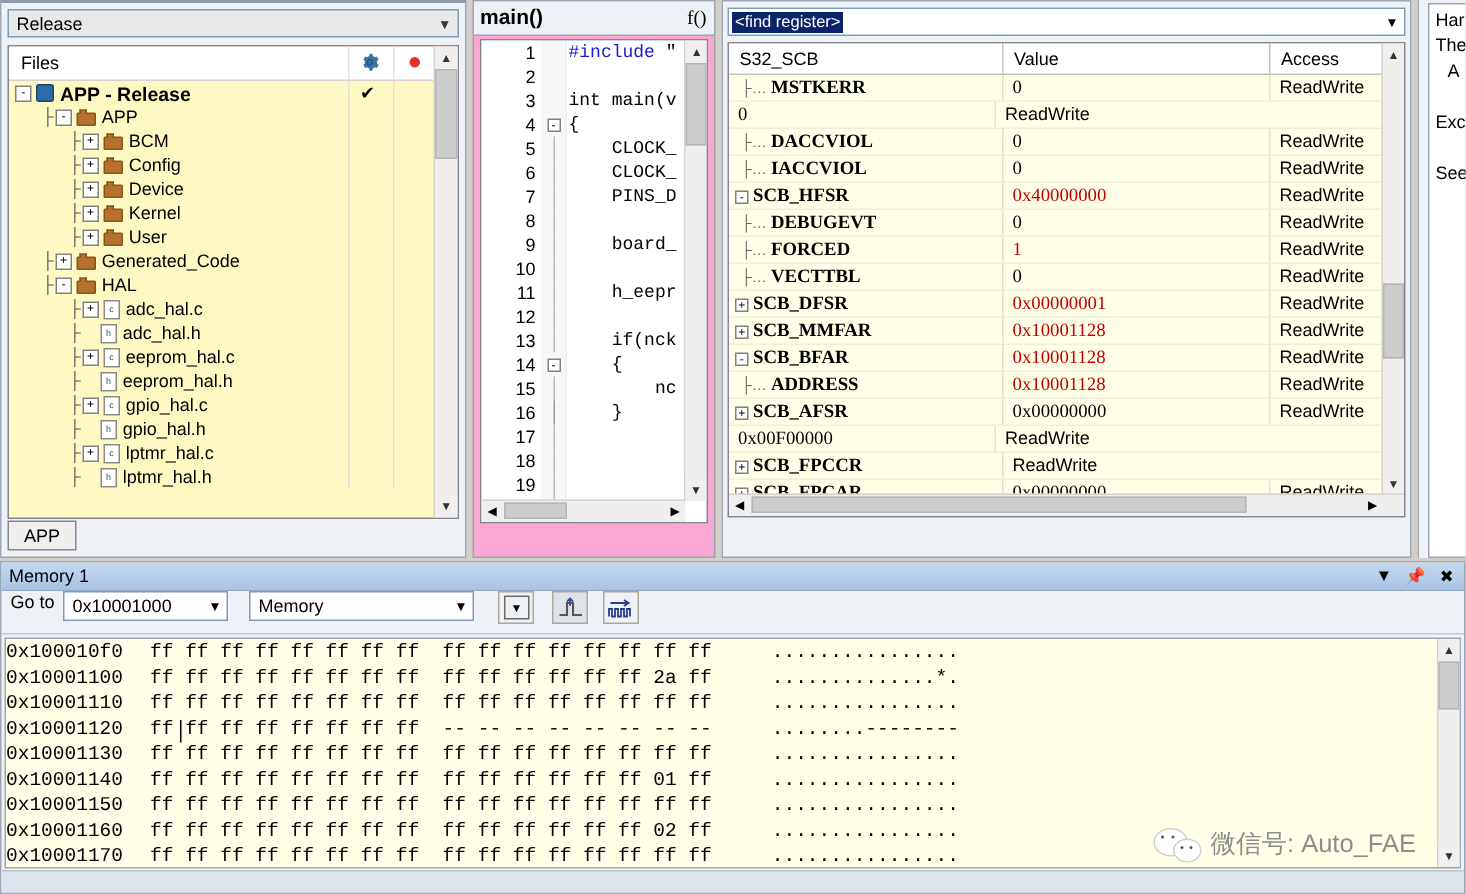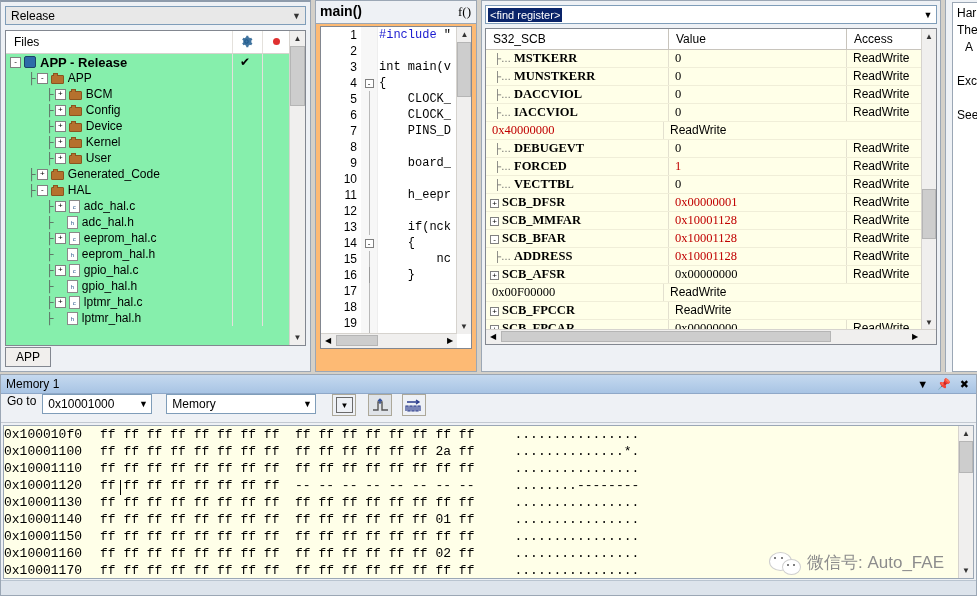--- a/index.html
+++ b/index.html
@@ -18,21 +18,21 @@
   
   #left{left:0;top:0;width:311px;height:372px;background:#eef1f5;
         border:1px solid #9ba7b5;border-top:2px solid #8e9bab;}
   #cfg-combo{position:absolute;left:4px;top:4px;width:301px;height:19px;
         border:1px solid #7f9db9;background:#e8e8e8;box-sizing:border-box;
         display:flex;align-items:center;}
   #cfg-combo .txt{padding-left:5px;font-size:12px;flex:1;}
   #cfg-combo .arrow{width:17px;text-align:center;font-size:9px;color:#333;}
 
   #files-box{position:absolute;left:4px;top:28px;width:301px;height:316px;
-        border:1px solid #828790;background:#86efac;box-sizing:border-box;overflow:hidden;}
+        border:1px solid #828790;background:#fef9c3;box-sizing:border-box;overflow:hidden;}
   .fhead{height:22px;border-bottom:1px solid #d6d3ce;display:flex;align-items:center;
         background:#fff;position:relative;}
   .fhead .lbl{padding-left:8px;font-size:12px;}
   .col-sep{position:absolute;top:0;bottom:0;width:1px;background:#e4e1dc;}
   .tree{position:relative;}
   .trow{height:16px;display:flex;align-items:center;position:relative;font-size:12px;white-space:nowrap;}
   .trow .ind{display:inline-block;}
   .tgl{width:9px;height:9px;border:1px solid #808080;background:#fff;
        font-size:8px;line-height:7px;text-align:center;color:#000;
        display:inline-block;margin-right:3px;font-family:"Liberation Sans",sans-serif;}
@@ -47,21 +47,21 @@
        background:#2d6ca8;border:1px solid #1c4468;box-sizing:border-box;transform:rotate(0deg);border-radius:2px;}
   .root-lbl{font-weight:bold;font-size:13px;}
   #files-scroll{position:absolute;right:0;top:0;width:15px;bottom:0;background:#f0efee;border-left:1px solid #d6d3ce;}
   .sbtn{width:15px;height:15px;background:#f0efee;text-align:center;font-size:8px;line-height:15px;color:#333;}
   .sthumb{position:absolute;left:0;width:15px;background:#cdcdcd;border:1px solid #b5b5b5;box-sizing:border-box;}
   #tabstrip{position:absolute;left:4px;bottom:4px;height:20px;width:301px;}
   #tabstrip .tab{display:inline-block;height:18px;line-height:18px;padding:0 10px;
         border:1px solid #828790;background:#f1efed;font-size:12px;}
 
   
-  #mid{left:315px;top:0;width:162px;height:372px;background:#fdba74;
+  #mid{left:315px;top:0;width:162px;height:372px;background:#f9a8d4;
        border:1px solid #9ba7b5;}
   #mid .tabbar{height:22px;position:relative;border-bottom:1px solid #9ba7b5;background:#eef1f5;}
   #mid .tabname{position:absolute;left:4px;top:2px;font-weight:bold;font-size:14px;}
   #mid .fnico{position:absolute;right:5px;top:3px;font-size:13px;font-family:"Liberation Serif",serif;}
   #code{position:absolute;left:4px;top:25px;right:4px;bottom:22px;border:1px solid #828790;background:#fff;overflow:hidden;}
   #gutter{position:absolute;left:0;top:0;width:40px;bottom:0;background:#fff;}
   #foldbar{position:absolute;left:40px;top:0;width:16px;bottom:0;background:#f7f7f7;border-right:1px solid #eee;}
   #codetext{position:absolute;left:58px;top:0;right:14px;bottom:0;overflow:hidden;background:#fff;}
   .cline{height:16px;line-height:16px;font-size:12px;white-space:pre;}
   .lnum{height:16px;line-height:16px;font-size:12px;text-align:right;padding-right:4px;color:#000;}
@@ -470,35 +470,35 @@
       <div style="width:178px;">Value</div>
       <div style="flex:1;border-right:0;">Access</div>
     </div>
     <div id="reg-body">
         <div class="rrow">
           <span class="c-name"><span style="display:inline-block;width:8px"></span><span class="leafdot">├…</span><span style="display:inline-block;width:6px"></span><span class="rname">MSTKERR</span></span>
           <span class="c-val"><span class="rval ">0</span></span>
           <span class="c-acc">ReadWrite</span>
         </div>
         <div class="rrow">
-          <span class="c-name"><span style="display:inline-block;width:8px"></span><span class="leafdot">├…</span><span style="display:inline-block;width:6px"></span><span class="rname">MUNSTKERR</span></span>
           <span class="c-val"><span class="rval ">0</span></span>
           <span class="c-acc">ReadWrite</span>
         </div>
         <div class="rrow">
           <span class="c-name"><span style="display:inline-block;width:8px"></span><span class="leafdot">├…</span><span style="display:inline-block;width:6px"></span><span class="rname">DACCVIOL</span></span>
           <span class="c-val"><span class="rval ">0</span></span>
           <span class="c-acc">ReadWrite</span>
         </div>
         <div class="rrow">
           <span class="c-name"><span style="display:inline-block;width:8px"></span><span class="leafdot">├…</span><span style="display:inline-block;width:6px"></span><span class="rname">IACCVIOL</span></span>
           <span class="c-val"><span class="rval ">0</span></span>
           <span class="c-acc">ReadWrite</span>
         </div>
         <div class="rrow">
+          <span class="c-name"><span style="display:inline-block;width:4px"></span><span class="expbox">-</span><span class="rname">SCB_HFSR</span></span>
           <span class="c-val"><span class="rval red">0x40000000</span></span>
           <span class="c-acc">ReadWrite</span>
         </div>
         <div class="rrow">
           <span class="c-name"><span style="display:inline-block;width:8px"></span><span class="leafdot">├…</span><span style="display:inline-block;width:6px"></span><span class="rname">DEBUGEVT</span></span>
           <span class="c-val"><span class="rval ">0</span></span>
           <span class="c-acc">ReadWrite</span>
         </div>
         <div class="rrow">
           <span class="c-name"><span style="display:inline-block;width:8px"></span><span class="leafdot">├…</span><span style="display:inline-block;width:6px"></span><span class="rname">FORCED</span></span>

